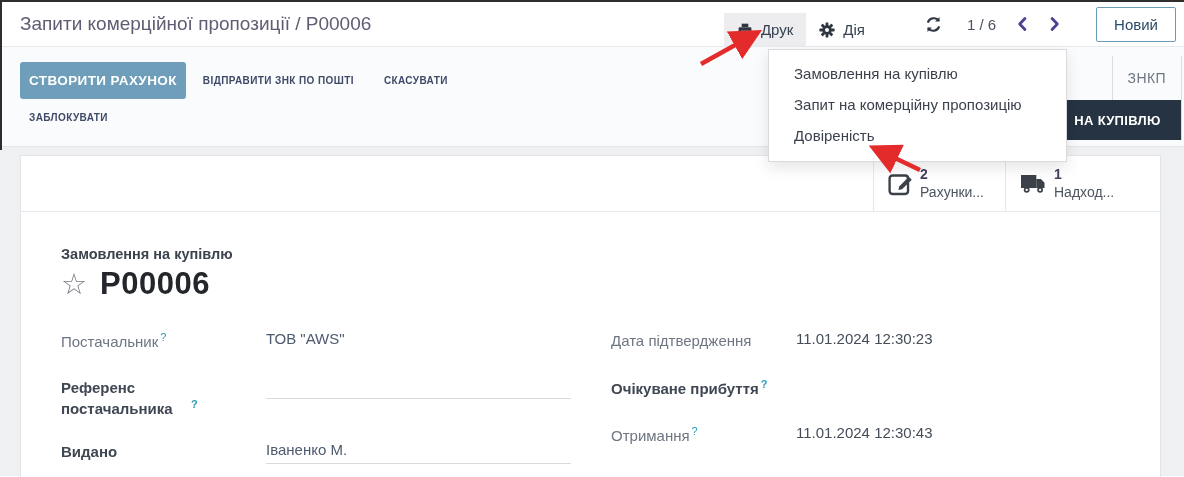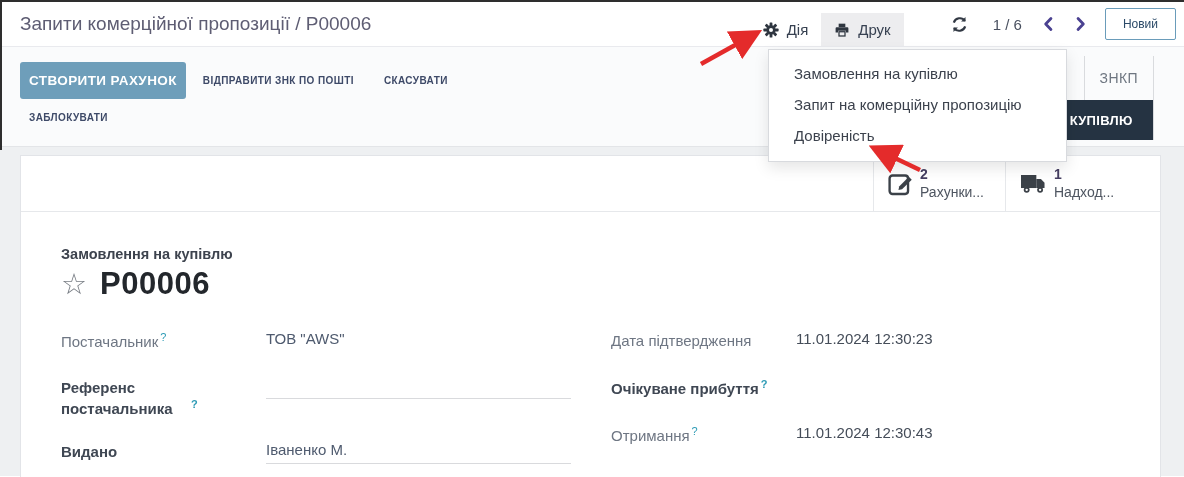--- a/index.html
+++ b/index.html
@@ -39,23 +39,23 @@
   .cp-btn.hovered { background: #ededef; }
   .cp-icon { display: inline-flex; color: #2f3640; }
   .refresh-btn {
     border: none; background: transparent; cursor: pointer;
     margin-left: 46px; display: inline-flex; color: #313843;
   }
   .pager { margin-left: 24px; font-size: 15px; color: #4a5160; text-align: center; }
   .chevrons { display: flex; align-items: center; gap: 17px; margin-left: 19px; }
   .chev-btn { border: none; background: transparent; cursor: pointer; display: inline-flex; color: #4a4191; }
   .new-btn {
-    margin-left: 17px; margin-right: 0;
+    margin-left: 34px; margin-right: 0;
     border: 1px solid #6a9cba; background: #ffffff; color: #2b4a68;
-    font-family: inherit; font-size: 12px; font-weight: 500;
+    font-family: inherit; font-size: 15px; font-weight: 500;
     padding: 8px 17px; border-radius: 2px; cursor: pointer;
   }
 
   
   .strip {
     position: relative;
     height: 100px;
     background: #fafbfc;
     border-bottom: 1px solid #e3e5e8;
     padding: 15px 0 0 20px;
@@ -70,21 +70,21 @@
   .btn-flat {
     background: transparent; border: none; cursor: pointer;
     font-family: inherit; font-size: 10px; font-weight: 700; letter-spacing: .4px;
     color: #3e4a68; padding: 11px 13px; margin-left: 4px;
   }
   .btn-row2 { margin-top: 2px; }
   .btn-row2 .btn-flat { margin-left: 0; padding-left: 9px; }
 
   
   .statusbar {
-    position: absolute; top: 9px; right: 30px;
+    position: absolute; top: 9px; right: 2px;
     display: flex; flex-direction: column; align-items: flex-end;
     border-right: 1px solid #d9dbde;
     z-index: 5;
   }
   .sb-step {
     height: 44px; display: flex; align-items: center;
     border-left: 1px solid #d9dbde;
     padding: 0 15px; font-size: 14px; color: #6e7681; letter-spacing: .4px;
     background: transparent;
   }
@@ -163,51 +163,51 @@
   .arrows { position: absolute; left: 0; top: 0; z-index: 40; pointer-events: none; }
 </style>
 </head>
 <body>
 
 <div class="page">
 
   <div class="navbar">
     <div class="breadcrumb">Запити комерційної пропозиції / P00006</div>
     <div class="cp-right">
+
+      <button class="cp-btn hovered">
+        <span class="cp-icon">
+          <svg width="16" height="16" viewBox="0 0 24 24">
+            <rect x="7" y="2.5" width="10" height="5" fill="currentColor"></rect>
+            <path d="M4 8h16a1.6 1.6 0 0 1 1.6 1.6v6.2H18v-2.6H6v2.6H2.4V9.6A1.6 1.6 0 0 1 4 8z" fill="currentColor"></path>
+            <rect x="7.5" y="14.6" width="9" height="6.4" fill="none" stroke="currentColor" stroke-width="1.9"></rect>
+          </svg>
+        </span>
+        <span>Друк</span>
+      </button>
 
       <button class="cp-btn">
         <span class="cp-icon">
           <svg width="16" height="16" viewBox="-12 -12 24 24">
             <g fill="currentColor">
               <rect x="-2.1" y="-11.4" width="4.2" height="5.6" rx="1"></rect>
               <rect x="-2.1" y="-11.4" width="4.2" height="5.6" rx="1" transform="rotate(45)"></rect>
               <rect x="-2.1" y="-11.4" width="4.2" height="5.6" rx="1" transform="rotate(90)"></rect>
               <rect x="-2.1" y="-11.4" width="4.2" height="5.6" rx="1" transform="rotate(135)"></rect>
               <rect x="-2.1" y="-11.4" width="4.2" height="5.6" rx="1" transform="rotate(180)"></rect>
               <rect x="-2.1" y="-11.4" width="4.2" height="5.6" rx="1" transform="rotate(225)"></rect>
               <rect x="-2.1" y="-11.4" width="4.2" height="5.6" rx="1" transform="rotate(270)"></rect>
               <rect x="-2.1" y="-11.4" width="4.2" height="5.6" rx="1" transform="rotate(315)"></rect>
             </g>
             <circle r="5" fill="none" stroke="currentColor" stroke-width="4"></circle>
           </svg>
         </span>
         <span>Дія</span>
       </button>
 
-      <button class="cp-btn hovered">
-        <span class="cp-icon">
-          <svg width="16" height="16" viewBox="0 0 24 24">
-            <rect x="7" y="2.5" width="10" height="5" fill="currentColor"></rect>
-            <path d="M4 8h16a1.6 1.6 0 0 1 1.6 1.6v6.2H18v-2.6H6v2.6H2.4V9.6A1.6 1.6 0 0 1 4 8z" fill="currentColor"></path>
-            <rect x="7.5" y="14.6" width="9" height="6.4" fill="none" stroke="currentColor" stroke-width="1.9"></rect>
-          </svg>
-        </span>
-        <span>Друк</span>
-      </button>
-
       <button class="refresh-btn">
         <span style="display:inline-flex;">
           <svg width="19" height="19" viewBox="0 0 24 24">
             <path d="M18.9 7.4A8 8 0 0 0 4.8 9.6" fill="none" stroke="currentColor" stroke-width="2.7"></path>
             <path d="M19.6 2.6v5.6h-5.6z" fill="currentColor"></path>
             <path d="M5.1 16.6a8 8 0 0 0 14.1-2.2" fill="none" stroke="currentColor" stroke-width="2.7"></path>
             <path d="M4.4 21.4v-5.6H10z" fill="currentColor"></path>
           </svg>
         </span>
       </button>

